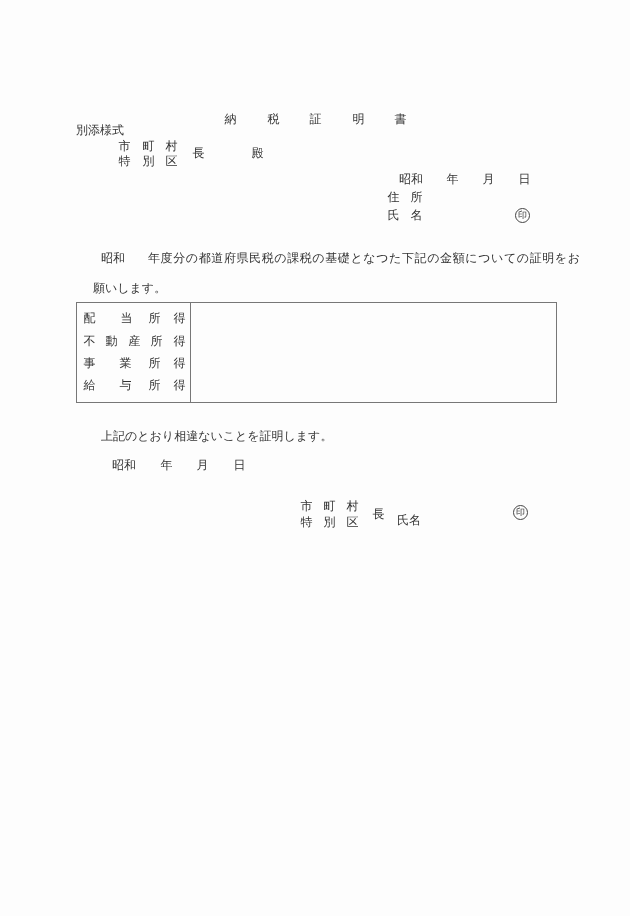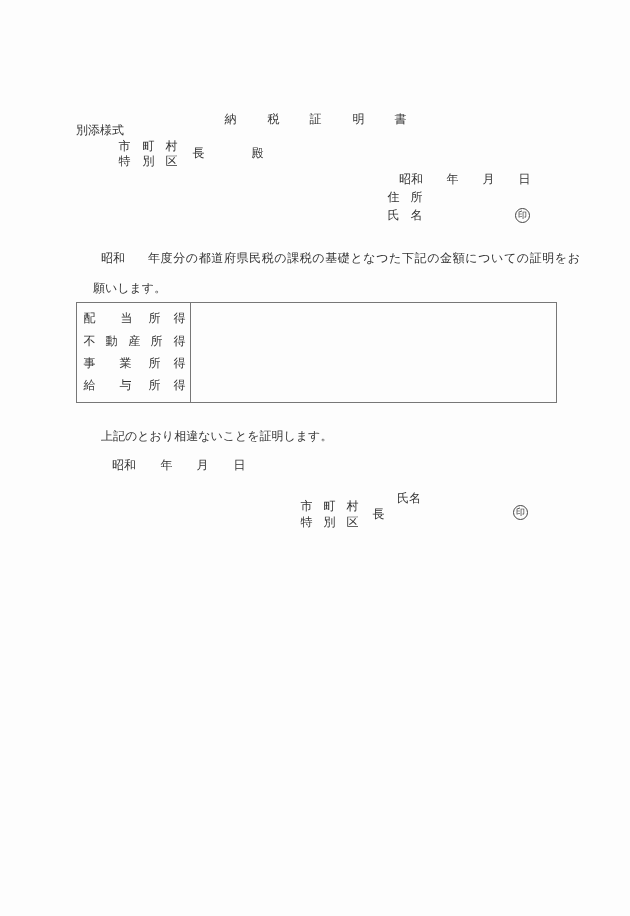--- a/index.html
+++ b/index.html
@@ -149,15 +149,15 @@
 </div>
 
 <div>
   <span class="ch" style="left:300px; top:500px;">市</span>
   <span class="ch" style="left:323px; top:500px;">町</span>
   <span class="ch" style="left:346px; top:500px;">村</span>
   <span class="ch" style="left:300px; top:516px;">特</span>
   <span class="ch" style="left:323px; top:516px;">別</span>
   <span class="ch" style="left:346px; top:516px;">区</span>
   <span class="ch" style="left:372px; top:508px;">長</span>
-  <span class="abs" style="left:397px; top:492px;font-family:Liberation Serif, serif;">氏名</span>
+  <span class="abs" style="left:397px; top:514px;font-family:Liberation Serif, serif;">氏名</span>
   <span class="seal" style="left:513px; top:505px;">印</span>
 </div>
 
 </body></html>

